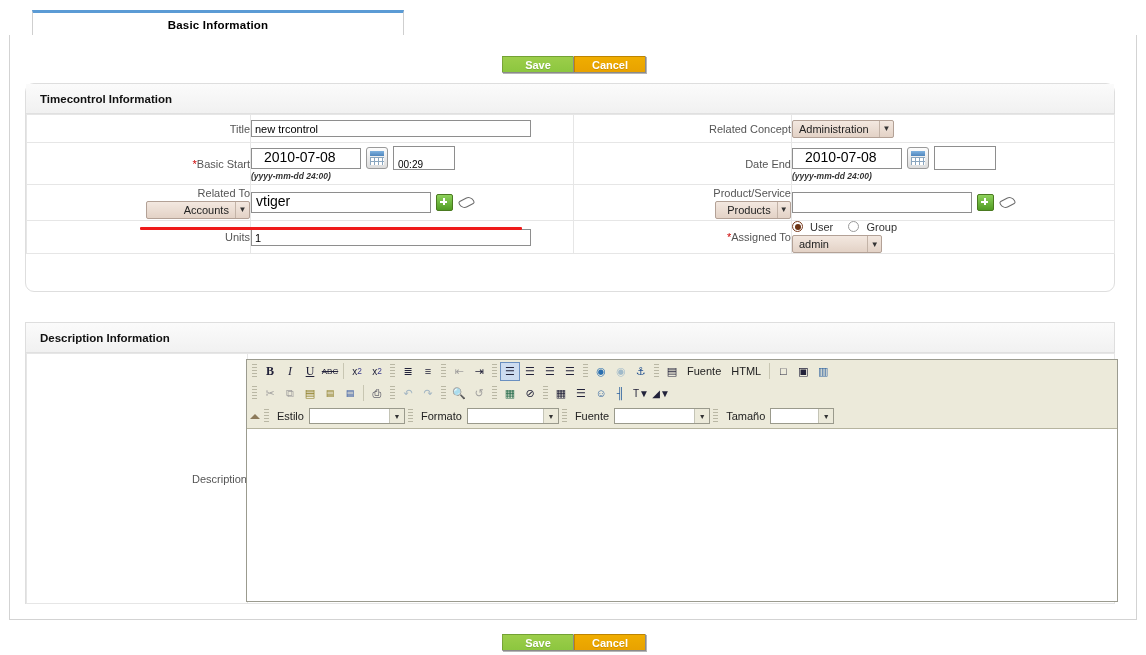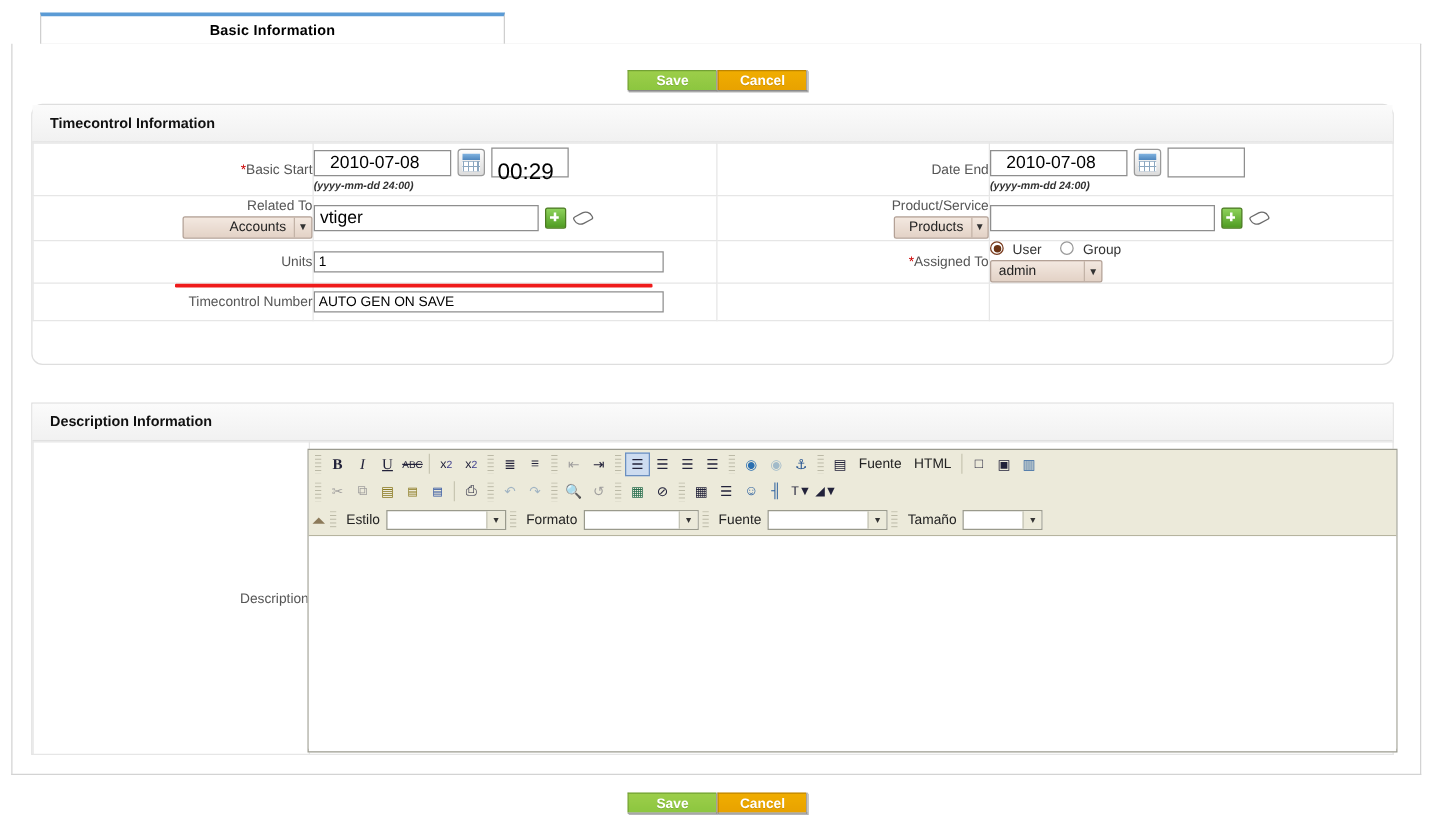--- a/index.html
+++ b/index.html
@@ -83,21 +83,21 @@
   .inp{
     height:17px;border:1px solid #8e8e8e;background:#fff;
     font-family:"Liberation Sans",sans-serif;font-size:11px;color:#000;
     padding:1px 3px;box-sizing:border-box;outline:none;
     display:inline-block;line-height:14px;
   }
   .inp-title{width:280px;}
   .inp-units{width:280px;}
   .inp-num{width:280px;font-size:11px;}
   .inp-date{width:110px;height:21px;font-size:14px;padding:1px 12px;}
-  .inp-time{width:62px;height:21px;font-size:18px;padding:11px 4px;}
+  .inp-time{width:62px;height:21px;font-size:10px;padding:11px 4px;}
   .inp-time-empty{width:62px;height:21px;}
   .inp-rel{width:180px;height:21px;font-size:14px;padding:1px 4px;}
   .inp-ps{width:180px;height:21px;}
   .hint{font-style:italic;font-weight:bold;font-size:8.5px;color:#333;display:block;margin-top:1px;}
 
   .rowflex{display:flex;align-items:center;gap:5px;}
 
   
   .sel{
     height:18px;display:inline-flex;align-items:center;
@@ -222,20 +222,37 @@
 
     <table class="grid">
       <colgroup>
         <col style="width:224px">
           <col style="width:323px">
         <col style="width:218px">
           <col style="width:323px">
       </colgroup>
 
       <tbody>
+          <tr style="height:28px;">
+        <td class="lbl">
+          <span>Title</span>
+        </td>
+        <td class="val">
+          <span class="inp inp-title">new trcontrol</span>
+        </td>
+        <td class="lbl">
+          <span>Related Concept</span>
+        </td>
+        <td class="val">
+          <span class="sel sel-concept">
+            <span class="txt">Administration</span>
+            <span class="arw">▼</span>
+          </span>
+        </td>
+      </tr>
 
       <tr style="height:42px;">
         <td class="lbl">
           <span class="req">*</span><span>Basic Start</span>
         </td>
         <td class="val">
           <div class="rowflex">
             <span class="inp inp-date">2010-07-08</span>
             <span class="cal ico"></span>
             <span class="inp inp-time">00:29</span>
@@ -307,30 +324,20 @@
             <span class="radio"></span>
             <span class="radlbl">Group</span>
           </div>
           <span class="sel sel-admin">
             <span class="txt">admin</span>
             <span class="arw">▼</span>
           </span>
         </td>
       </tr>
 
-      <tr style="height:30px;">
-        <td class="lbl">
-          <span>Timecontrol Number</span>
-        </td>
-        <td class="val">
-          <span class="inp inp-num">AUTO GEN ON SAVE</span>
-        </td>
-        <td class="blank"></td>
-        <td class="blank"></td>
-      </tr>
     </tbody>
       </table>
   </div>
 
   <div class="redline" style="left:140px;top:227px;width:382px;"></div>
 
   <div class="block" style="left:25px;top:322px;width:1090px;height:282px;">
     <div class="block-head">
       <span>Description Information</span>
     </div>

